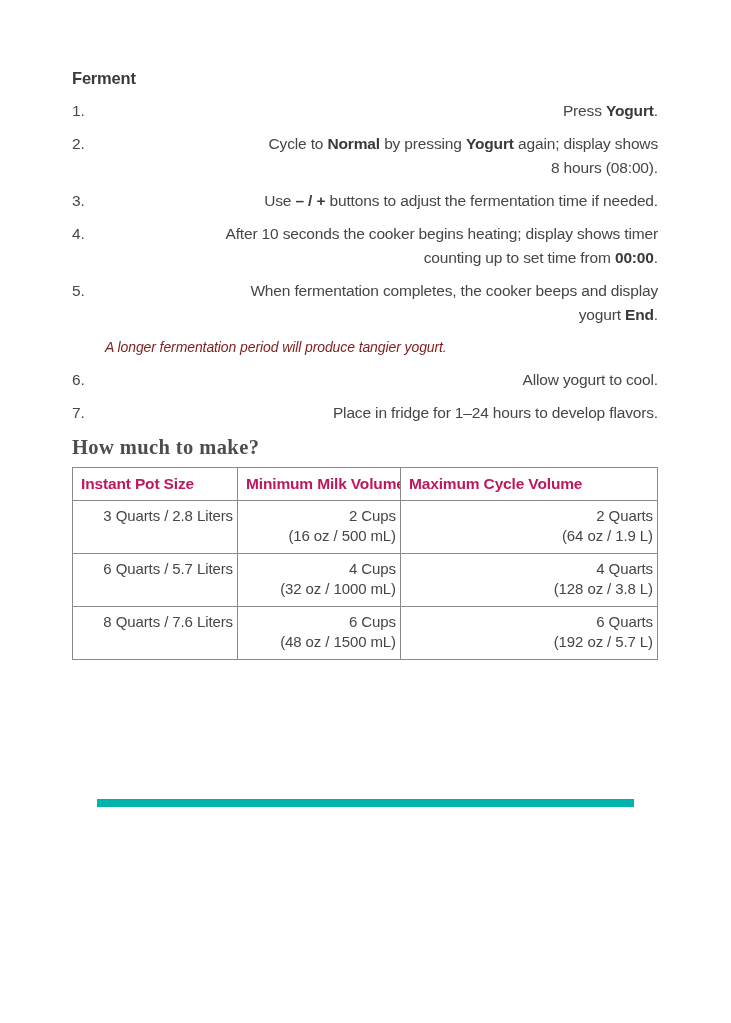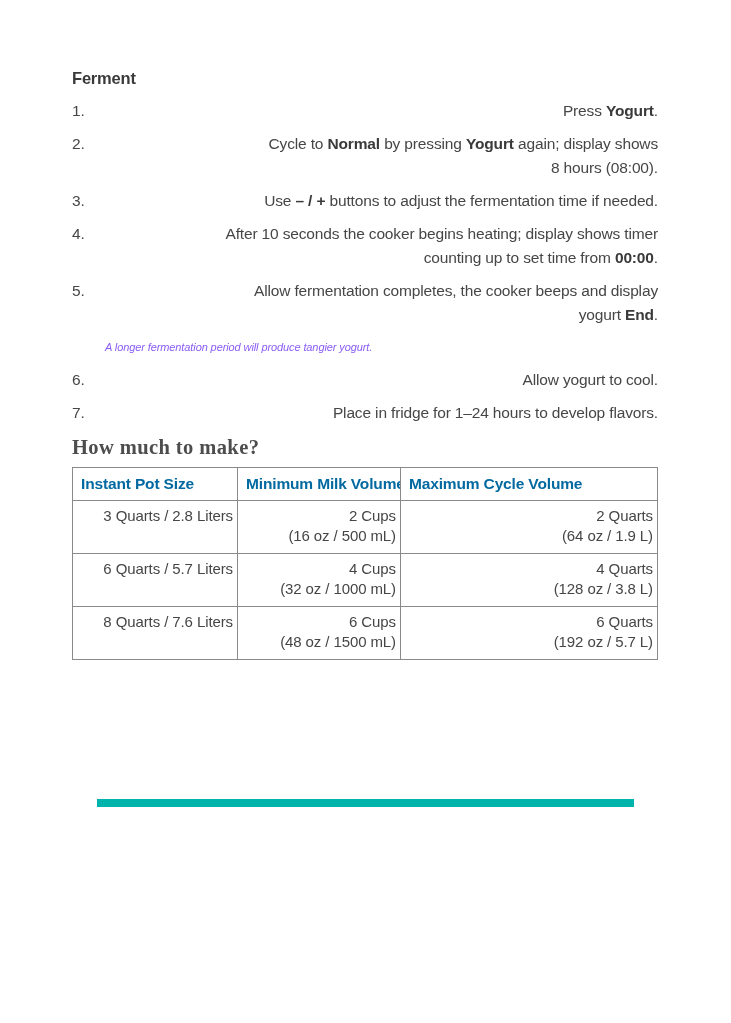--- a/index.html
+++ b/index.html
@@ -32,25 +32,25 @@
     font-size: 15.5px;
     line-height: 24px;
     letter-spacing: -0.15px;
     margin-bottom: 9px;
   }
   .step-num { width: 33px; flex-shrink: 0; }
   .step-text { flex: 1; text-align: right; }
   .step b { font-weight: 700; color: #3a3a3a; }
   .note {
     font-style: italic;
-    font-size: 11px;
+    font-size: 14px;
     line-height: 22px;
     letter-spacing: -0.1px;
     margin: 2px 0 10px 33px;
-    color: #8b5cf6;
+    color: #7f1d1d;
   }
   .volume-title {
     font-size: 20.5px;
     font-weight: 600;
     color: #4d4d4d;
     letter-spacing: 0.4px;
     margin: 7px 0 7px 0;
     line-height: 26px;
     font-family: Liberation Serif, serif;
   }
@@ -65,21 +65,21 @@
   table.volume th, table.volume td {
     border: 1px solid #8a8a8a;
     text-align: left;
     vertical-align: top;
     white-space: nowrap;
     overflow: hidden;
   }
   table.volume th {
     font-size: 15.5px;
     font-weight: 700;
-    color: #0369a1;
+    color: #be185d;
     letter-spacing: -0.15px;
     padding: 6px 4px 7px 8px;
     line-height: 19px;
   }
   table.volume td {
     font-size: 15px;
     letter-spacing: -0.1px;
     padding: 5px 4px 7px 8px;
     line-height: 20px;
     color: #464646;
@@ -124,21 +124,21 @@
         <div class="step">
           <span class="step-num">3.</span>
           <div class="step-text"><span>Use </span><b>– / +</b><span> buttons to adjust the fermentation time if needed.</span></div>
         </div>
         <div class="step">
           <span class="step-num">4.</span>
           <div class="step-text"><span>After 10 seconds the cooker begins heating; display shows timer</span><br><span>counting up to set time from </span><b>00:00</b><span>.</span></div>
         </div>
         <div class="step">
           <span class="step-num">5.</span>
-          <div class="step-text"><span>Allow fermentation completes, the cooker beeps and display</span><br><span>yogurt </span><b>End</b><span>.</span></div>
+          <div class="step-text"><span>When fermentation completes, the cooker beeps and display</span><br><span>yogurt </span><b>End</b><span>.</span></div>
         </div>
         <div class="note">A longer fermentation period will produce tangier yogurt.</div>
         <div class="step">
           <span class="step-num">6.</span>
           <div class="step-text"><span>Allow yogurt to cool.</span></div>
         </div>
         <div class="step">
           <span class="step-num">7.</span>
           <div class="step-text"><span>Place in fridge for 1–24 hours to develop flavors.</span></div>
         </div>

